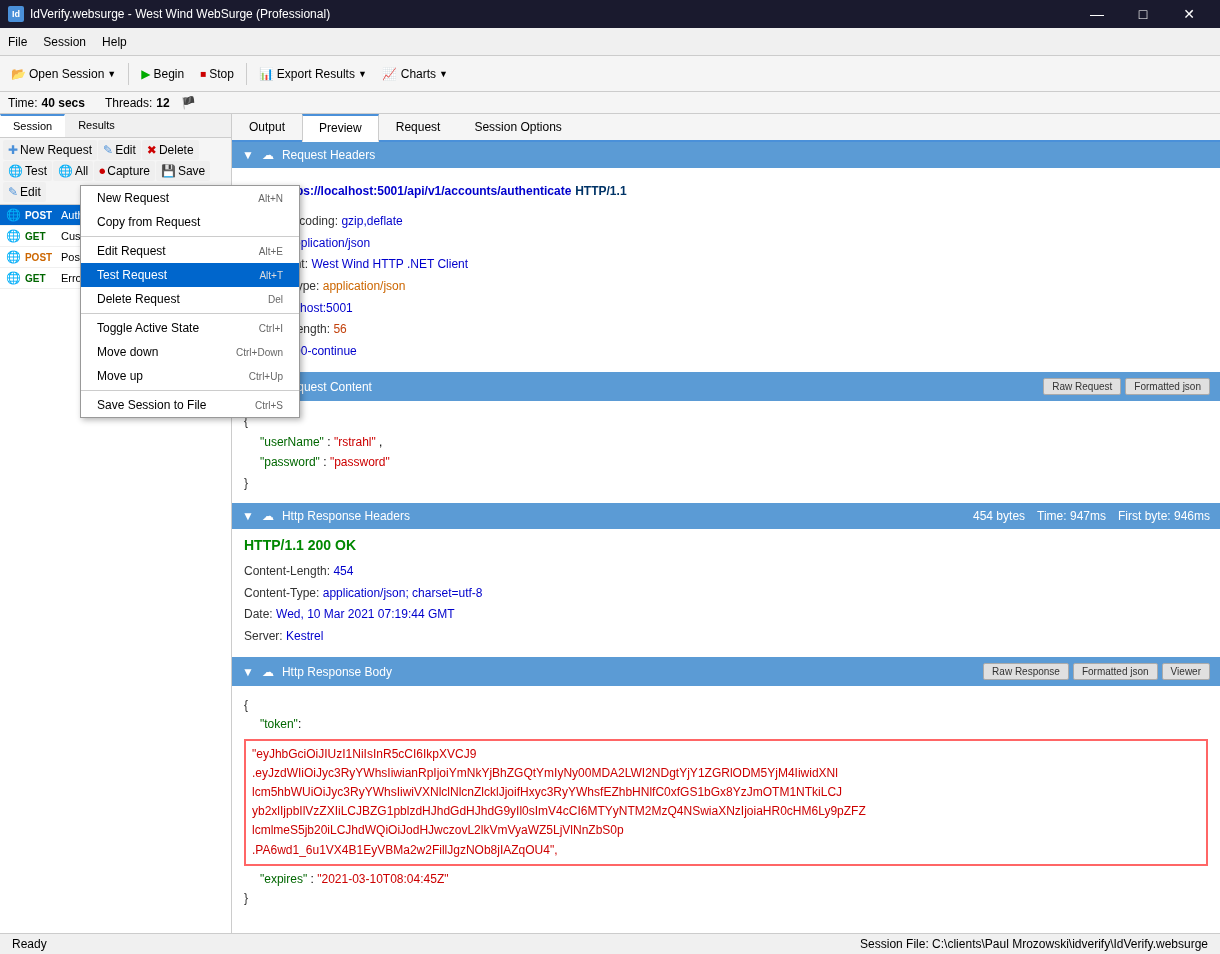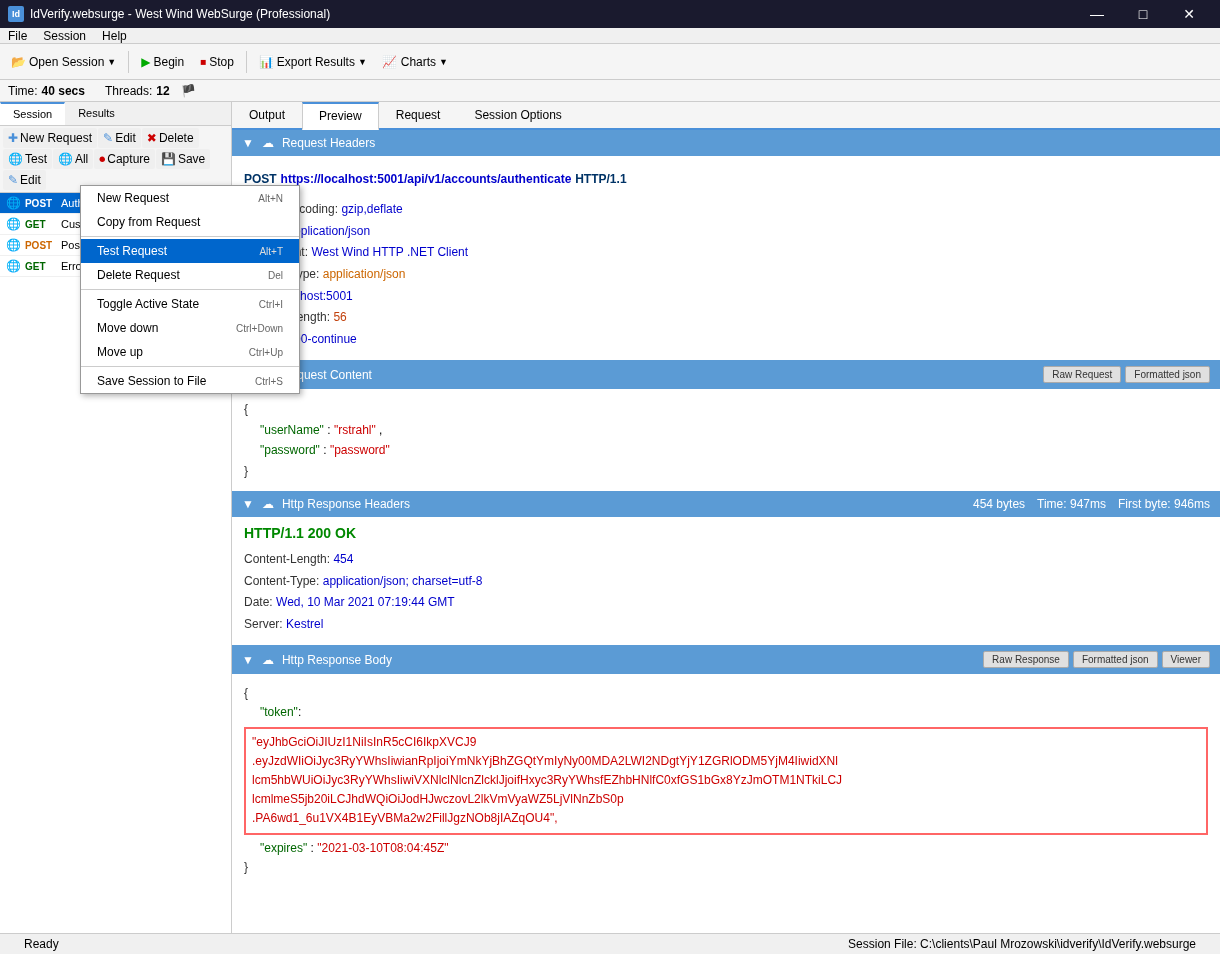--- a/index.html
+++ b/index.html
@@ -6,21 +6,21 @@
     body { background: #f0f0f0; width: 1220px; height: 954px; overflow: hidden; display: flex; flex-direction: column; }
     
     
     .title-bar { background: #1a1a2e; color: white; padding: 4px 8px; display: flex; align-items: center; justify-content: space-between; height: 28px; }
     .title-bar-left { display: flex; align-items: center; gap: 6px; font-size: 11px; }
     .title-bar-icon { width: 16px; height: 16px; background: #4a90d9; border-radius: 2px; display: flex; align-items: center; justify-content: center; color: white; font-size: 9px; font-weight: bold; }
     .title-bar-controls { display: flex; gap: 0; }
     .title-btn { width: 46px; height: 28px; background: transparent; border: none; color: white; cursor: pointer; display: flex; align-items: center; justify-content: center; font-size: 14px; }
     
     
-    .menu-bar { background: #f0f0f0; border-bottom: 1px solid #ccc; display: flex; align-items: flex-end; height: 16px; }
+    .menu-bar { background: #f0f0f0; border-bottom: 1px solid #ccc; display: flex; align-items: flex-end; height: 28px; }
     .menu-item { padding: 2px 8px; cursor: pointer; height: 100%; display: flex; align-items: center; }
     
     
     .toolbar { background: #f5f5f5; border-bottom: 1px solid #ccc; display: flex; align-items: center; gap: 2px; padding: 3px 4px; height: 36px; }
     .toolbar-btn { display: flex; align-items: center; gap: 3px; padding: 3px 6px; border: 1px solid transparent; border-radius: 3px; cursor: pointer; background: transparent; font-size: 11px; }
     .toolbar-sep { width: 1px; background: #ccc; height: 22px; margin: 0 3px; }
     .toolbar-btn-arrow { font-size: 9px; }
     
     
     .status-bar { background: #f5f5f5; border-bottom: 1px solid #ccc; display: flex; align-items: center; padding: 2px 8px; gap: 4px; height: 22px; font-size: 11px; }
@@ -93,21 +93,21 @@
     .json-string { color: #cc0000; }
     
     
     .resp-status-ok { color: #008800; font-size: 14px; font-weight: bold; padding: 8px 12px 4px; }
     .resp-headers { padding: 4px 12px 10px; font-family: 'Consolas', 'Courier New', monospace; font-size: 12px; line-height: 1.8; }
     
     
     .resp-body { padding: 10px 12px; font-family: 'Consolas', 'Courier New', monospace; font-size: 11px; line-height: 1.6; }
     
     
-    .status-footer { background: #f0f0f0; border-top: 1px solid #ccc; padding: 3px 24px; font-size: 11px; display: flex; justify-content: space-between; }
+    .status-footer { background: #f0f0f0; border-top: 1px solid #ccc; padding: 3px 12px; font-size: 11px; display: flex; justify-content: space-between; }
     
     .req-body-box { border: 2px solid #ff6666; margin: 4px 0; padding: 4px 6px; }
   </style>
 </head>
 <body>
 
 <div class="title-bar">
   <div class="title-bar-left">
     <div class="title-bar-icon">Id</div>
     <span>IdVerify.websurge - West Wind WebSurge (Professional)</span>
@@ -231,20 +231,24 @@
     <div class="context-menu">
       <div class="ctx-item">
         <span>New Request</span>
         <span class="ctx-shortcut">Alt+N</span>
       </div>
       <div class="ctx-item">
         <span>Copy from Request</span>
         <span class="ctx-shortcut"></span>
       </div>
       <div class="ctx-separator"></div>
+      <div class="ctx-item">
+        <span>Edit Request</span>
+        <span class="ctx-shortcut">Alt+E</span>
+      </div>
       <div class="ctx-item highlighted">
         <span>Test Request</span>
         <span class="ctx-shortcut">Alt+T</span>
       </div>
       <div class="ctx-item">
         <span>Delete Request</span>
         <span class="ctx-shortcut">Del</span>
       </div>
       <div class="ctx-separator"></div>
       <div class="ctx-item">
@@ -391,20 +395,21 @@
       </div>
       <div class="resp-body">
         <div><span class="json-brace">{</span></div>
         <div style="padding-left:16px;">
           <span class="json-key">"token"</span><span>: </span>
         </div>
         <div class="req-body-box">
           <span style="display:block; color:#cc0000;">"eyJhbGciOiJIUzI1NiIsInR5cCI6IkpXVCJ9</span>
           <span style="display:block; color:#cc0000; word-break:break-all;">.eyJzdWIiOiJyc3RyYWhsIiwianRpIjoiYmNkYjBhZGQtYmIyNy00MDA2LWI2NDgtYjY1ZGRlODM5YjM4IiwidXNl</span>
           <span style="display:block; color:#cc0000; word-break:break-all;">lcm5hbWUiOiJyc3RyYWhsIiwiVXNlclNlcnZlcklJjoifHxyc3RyYWhsfEZhbHNlfC0xfGS1bGx8YzJmOTM1NTkiLCJ</span>
+          <span style="display:block; color:#cc0000; word-break:break-all;">yb2xlIjpbIlVzZXIiLCJBZG1pblzdHJhdGdHJhdG9yIl0sImV4cCI6MTYyNTM2MzQ4NSwiaXNzIjoiaHR0cHM6Ly9pZFZ</span>
           <span style="display:block; color:#cc0000; word-break:break-all;">lcmlmeS5jb20iLCJhdWQiOiJodHJwczovL2lkVmVyaWZ5LjVlNnZbS0p</span>
           <span style="display:block; color:#cc0000;">.PA6wd1_6u1VX4B1EyVBMa2w2FillJgzNOb8jIAZqOU4",</span>
         </div>
         <div style="padding-left:16px;">
           <span class="json-key">"expires"</span>
           <span>: </span>
           <span class="json-string">"2021-03-10T08:04:45Z"</span>
         </div>
         <div><span class="json-brace">}</span></div>
       </div>

